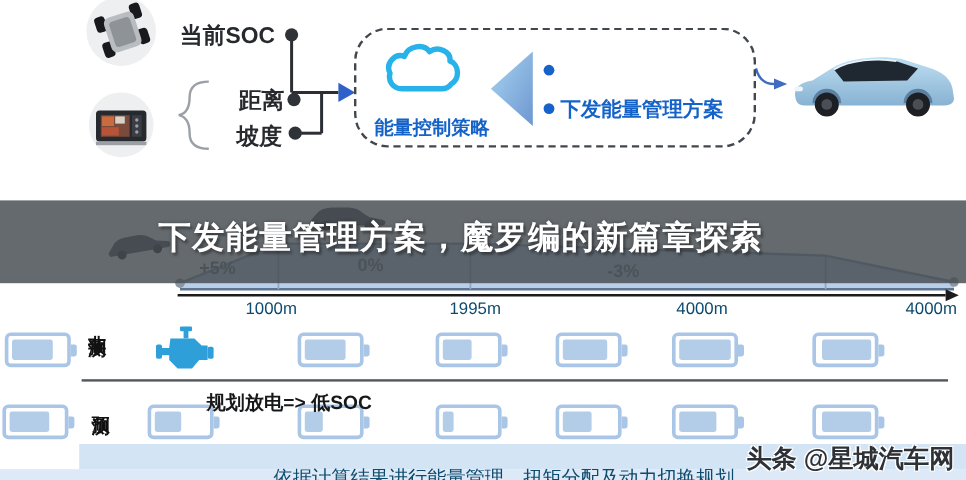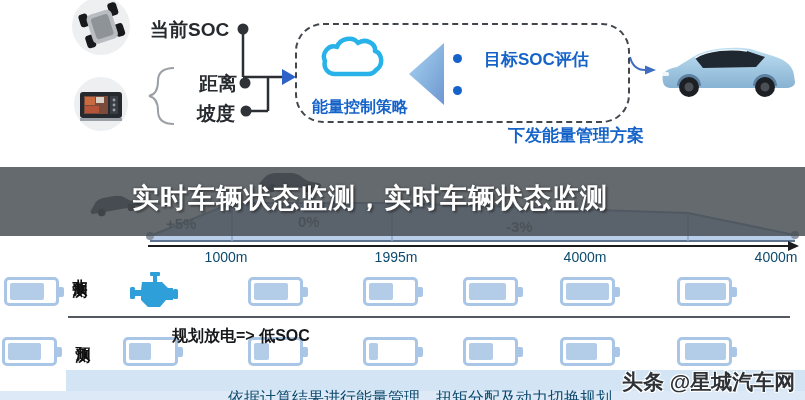--- a/index.html
+++ b/index.html
@@ -113,22 +113,21 @@
       <linearGradient id="trig" x1="0" y1="0" x2="1" y2="1">
         <stop offset="0" stop-color="#a9d4f1"></stop>
           <stop offset="1" stop-color="#6d97d0"></stop>
       </linearGradient>
     </defs>
     <polygon points="1,32 36,1 36,63" fill="url(#trig)"></polygon>
   </svg>
 
   <div class="bullet-dot" style="left:453px;top:54px;"></div>
   <div class="bullet-dot" style="left:453px;top:86px;"></div>
-  <span class="bullet-text" style="left:484px;top:48px;">目标SOC评估</span>
-  <span class="bullet-text" style="left:508px;top:80px;margin-top:44px;">下发能量管理方案</span>
+  <span class="bullet-text" style="left:467px;top:80px;">下发能量管理方案</span>
 
   <svg class="abs" style="left:653px;top:42px;" width="145" height="58" viewBox="0 0 145 58">
     <defs>
       <linearGradient id="carbody" x1="0" y1="0" x2="0" y2="1">
         <stop offset="0" stop-color="#bedff2"></stop>
           <stop offset="1" stop-color="#87b2d2"></stop>
       </linearGradient>
     </defs>
     <path d="M10,40 C8,32 12,27 24,25 L40,15 C54,6 80,4 98,7 L120,14 C134,18 140,25 141,33 L142,40 C142,44 138,46 132,46 L20,46 C13,46 11,44 10,40 Z" fill="url(#carbody)"></path>
     <path d="M42,16 C55,8 78,6 94,9 L112,15 L103,25 L50,26 Z" fill="#1f2730"></path>
@@ -160,21 +159,21 @@
       <path d="M2,15 L8,8 Q12,3 21,3 L34,3 Q42,3 47,8 L52,11 L62,13 Q66,14 65,16 L64,18 L3,18 Z" fill="#3a4047"></path>
       <circle cx="16" cy="18" r="4.2" fill="#15171a"></circle>
         <circle cx="52" cy="18" r="4.2" fill="#15171a"></circle>
     </g>
   </svg>
   <span class="grade-label" style="left:166px;top:215px;">+5%</span>
   <span class="grade-label" style="left:298px;top:213px;">0%</span>
   <span class="grade-label" style="left:506px;top:218px;">-3%</span>
 
   <div class="banner">
-    <span class="banner-title">实时车辆状态监测，实时车辆状态监测</span>
+    <span class="banner-title">下发能量管理方案，魔罗编的新篇章探索</span>
   </div>
 
   <svg class="abs" style="left:0;top:238px;z-index:6;" width="805" height="16" viewBox="0 238 805 16">
     <line x1="148" y1="246" x2="788" y2="246" stroke="#1c1c1c" stroke-width="2"></line>
     <polygon points="788,241 799,246 788,251" fill="#1c1c1c"></polygon>
   </svg>
   <span class="tick" style="left:194px;">1000m</span>
   <span class="tick" style="left:364px;">1995m</span>
   <span class="tick" style="left:553px;">4000m</span>
   <span class="tick" style="left:744px;">4000m</span>

